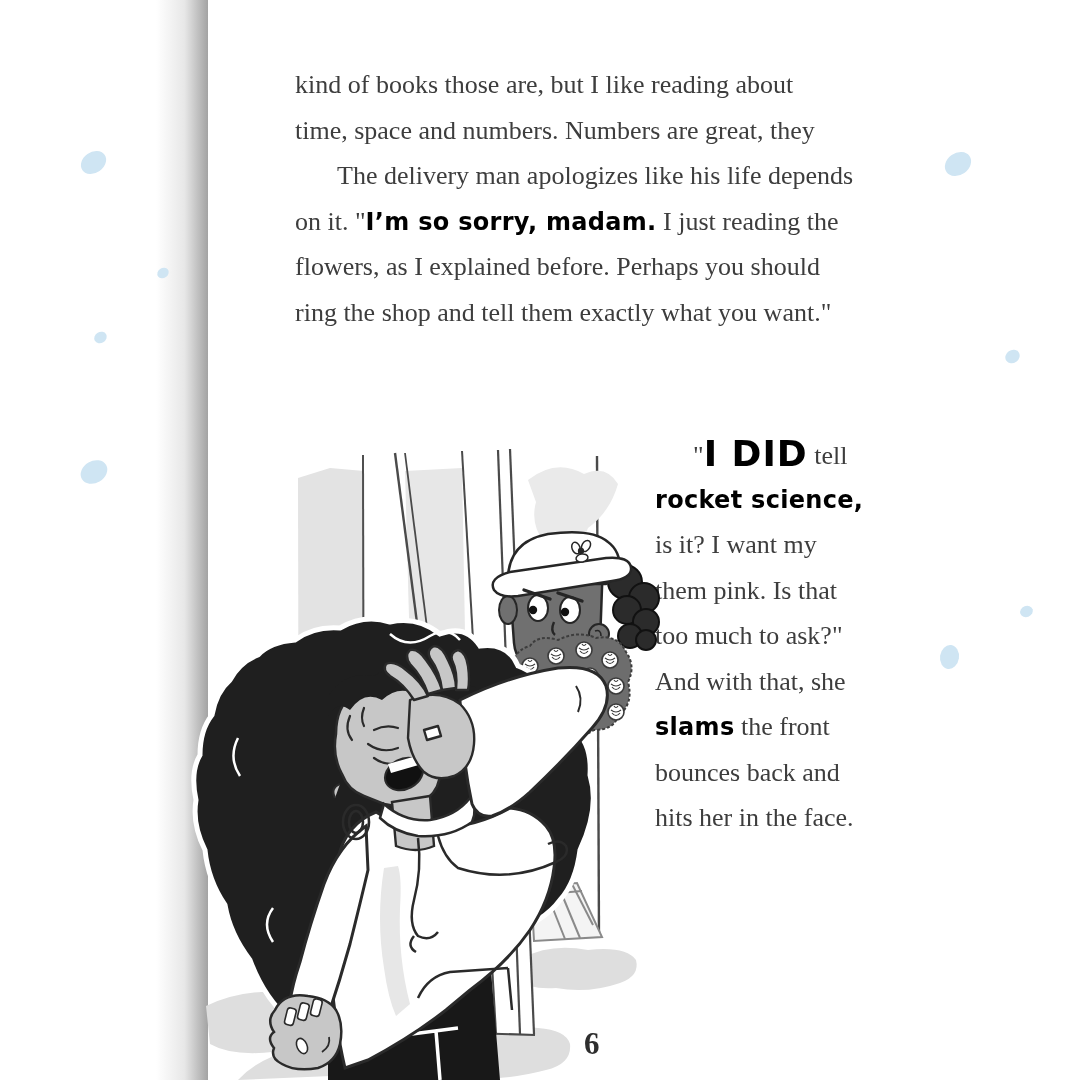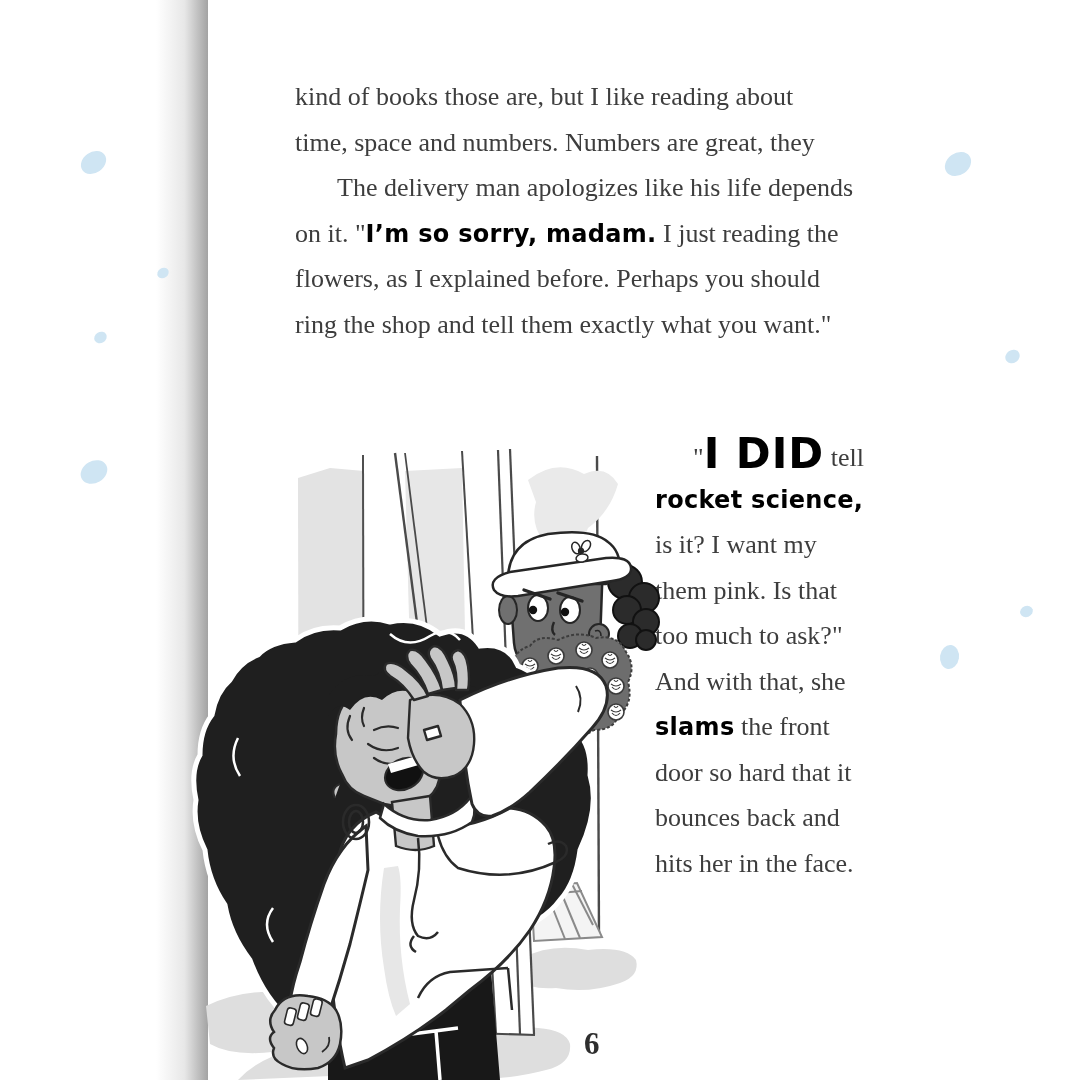--- a/index.html
+++ b/index.html
@@ -18,30 +18,30 @@
   .dot{position:absolute;background:#cfe5f3;border-radius:50%;}
   .dot1{left:80px;top:152px;width:27px;height:21px;transform:rotate(-35deg);}
   .dot2{left:944px;top:153px;width:28px;height:22px;transform:rotate(-35deg);}
   .dot3{left:157px;top:268px;width:12px;height:10px;transform:rotate(-35deg);}
   .dot4{left:94px;top:332px;width:13px;height:11px;transform:rotate(-30deg);}
   .dot5{left:1005px;top:350px;width:15px;height:13px;transform:rotate(-35deg);}
   .dot6{left:80px;top:461px;width:28px;height:22px;transform:rotate(-30deg);}
   .dot7{left:1020px;top:606px;width:13px;height:11px;transform:rotate(-20deg);}
   .dot8{left:940px;top:645px;width:19px;height:24px;transform:rotate(8deg);}
   
-  .text-main{position:absolute;left:295px;top:74px;width:590px;font-size:26px;}
+  .text-main{position:absolute;left:295px;top:62px;width:590px;font-size:26px;}
   .text-col{position:absolute;left:655px;top:431px;width:225px;font-size:26px;}
   .line{height:45.5px;line-height:45.5px;white-space:nowrap;}
   .indent{padding-left:42px;}
   .indent-sm{padding-left:38px;}
   .comic{
     font-family:"DejaVu Sans", sans-serif;font-weight:700;color:#000000;
     letter-spacing:.3px;font-size:24px;
   }
-  .comic-big{font-size:42px;letter-spacing:1px;vertical-align:-2px;}
+  .comic-big{font-size:36px;letter-spacing:1px;vertical-align:-2px;}
   .page-num{
     position:absolute;left:584px;top:1026px;
     font-size:31px;font-weight:bold;color:#2e2e2e;
   }
   .illus{position:absolute;left:178px;top:438px;width:482px;height:642px;}
 </style>
 </head>
 <body>
 
 <div class="spine-shadow"></div>
@@ -65,21 +65,20 @@
 </div>
 
 <div class="text-col">
   <div class="line indent-sm"><span>"</span><span class="comic comic-big">I DID</span><span> tell</span></div>
   <div class="line"><span class="comic">rocket science,</span></div>
   <div class="line">is it? I want my</div>
   <div class="line">them pink. Is that</div>
   <div class="line">too much to ask?"</div>
   <div class="line">And with that, she</div>
   <div class="line"><span class="comic">slams</span><span> the front</span></div>
-  <div class="line">door so hard that it</div>
   <div class="line">bounces back and</div>
   <div class="line">hits her in the face.</div>
 </div>
 
 <div class="page-num">6</div>
 
 <svg class="illus" viewBox="0 0 482 642" xmlns="http://www.w3.org/2000/svg">
   <defs>
     <g id="rose">
       <circle r="8" fill="#ffffff" stroke="#3a3a3a" stroke-width="1.6"></circle>

